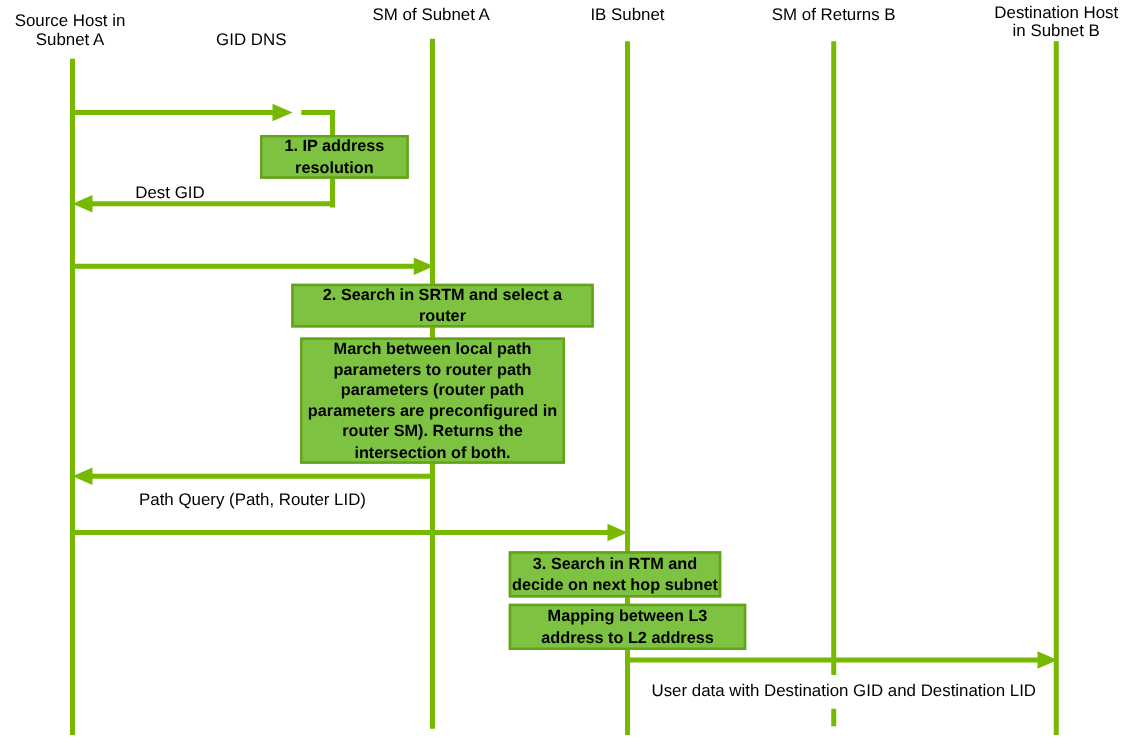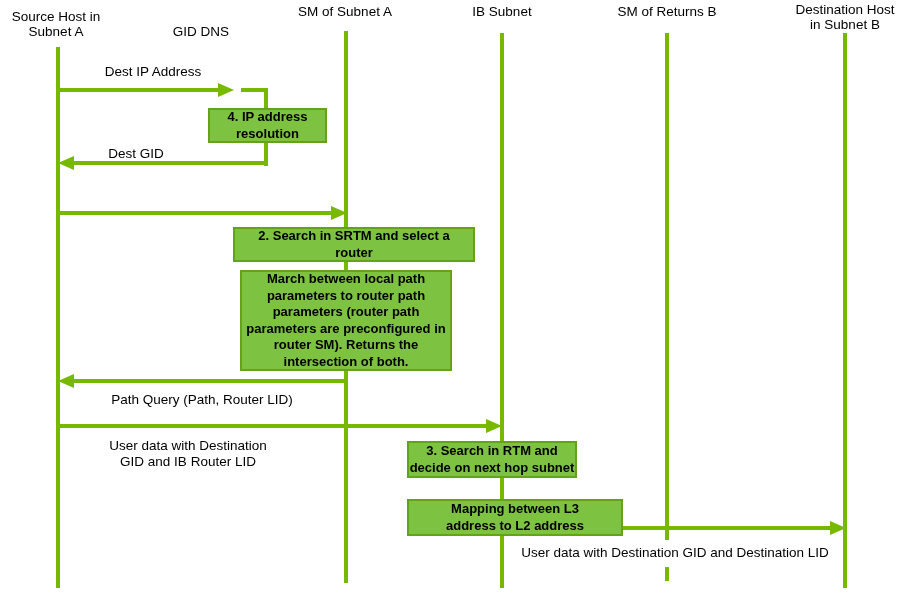--- a/index.html
+++ b/index.html
@@ -87,35 +87,32 @@
   </div>
   <div class="arrow" style="left:58px;top:419px;width:444px;">
     <div class="shaft shaft-r"></div>
     <div class="head-r"></div>
   </div>
   <div class="arrow" style="left:502px;top:521px;width:344px;">
     <div class="shaft shaft-r"></div>
     <div class="head-r"></div>
   </div>
 
-  <div class="mlabel" style="left:83px;top:64px;width:140px;">Dest IP Address</div>
   <div class="mlabel" style="left:66px;top:146px;width:140px;">Dest GID</div>
   <div class="mlabel" style="left:92px;top:392px;width:220px;">Path Query (Path, Router LID)</div>
-  <div class="mlabel" style="left:88px;top:438px;width:200px;">User data with Destination
-GID and IB Router LID</div>
   <div class="mlabel" style="left:505px;top:545px;width:340px;">User data with Destination GID and Destination LID</div>
 
-  <div class="pbox" style="left:208px;top:108px;width:119px;height:35px;">4. IP address
+  <div class="pbox" style="left:208px;top:108px;width:119px;height:35px;">1. IP address
 resolution</div>
   <div class="pbox" style="left:233px;top:227px;width:242px;height:35px;">2. Search in SRTM and select a
 router</div>
   <div class="pbox" style="left:240px;top:270px;width:212px;height:101px;">March between local path
 parameters to router path
 parameters (router path
 parameters are preconfigured in
 router SM). Returns the
 intersection of both.</div>
   <div class="pbox" style="left:407px;top:441px;width:170px;height:37px;">3. Search in RTM and
 decide on next hop subnet</div>
-  <div class="pbox" style="left:407px;top:483px;width:216px;height:37px;margin-top:16px;">Mapping between L3
+  <div class="pbox" style="left:407px;top:483px;width:190px;height:37px;">Mapping between L3
 address to L2 address</div>
 
 </div>
 
 </body></html>

